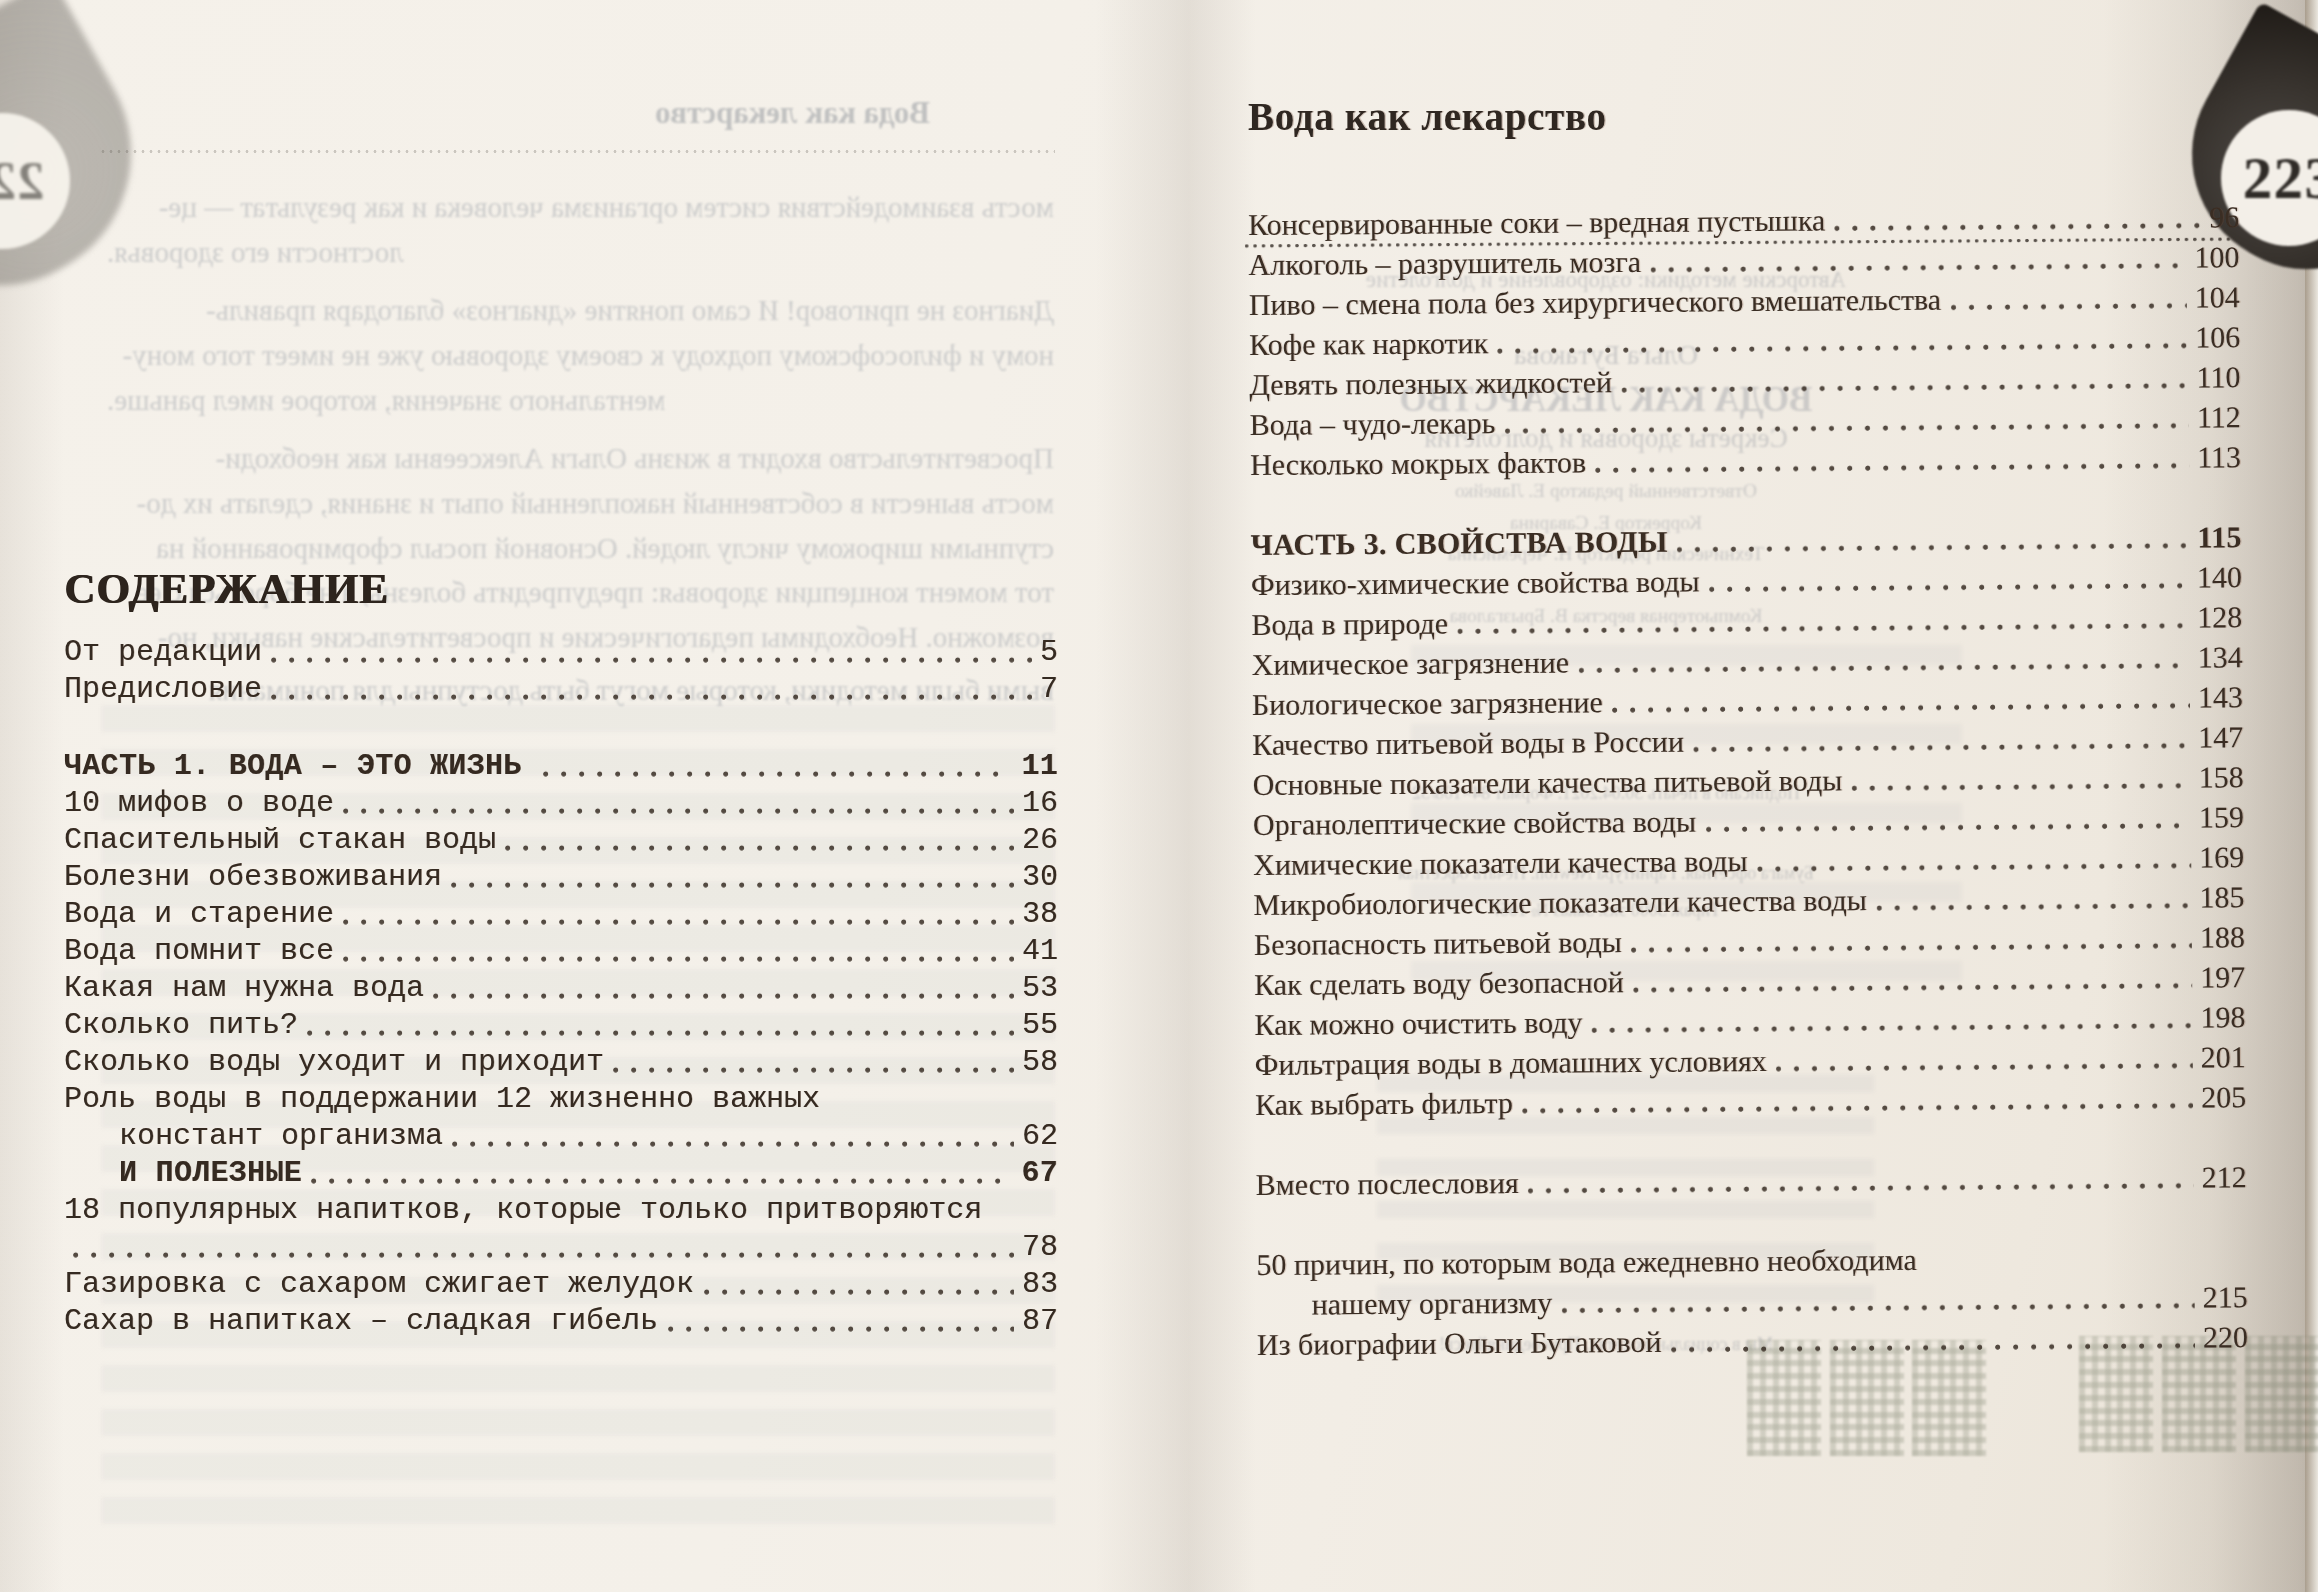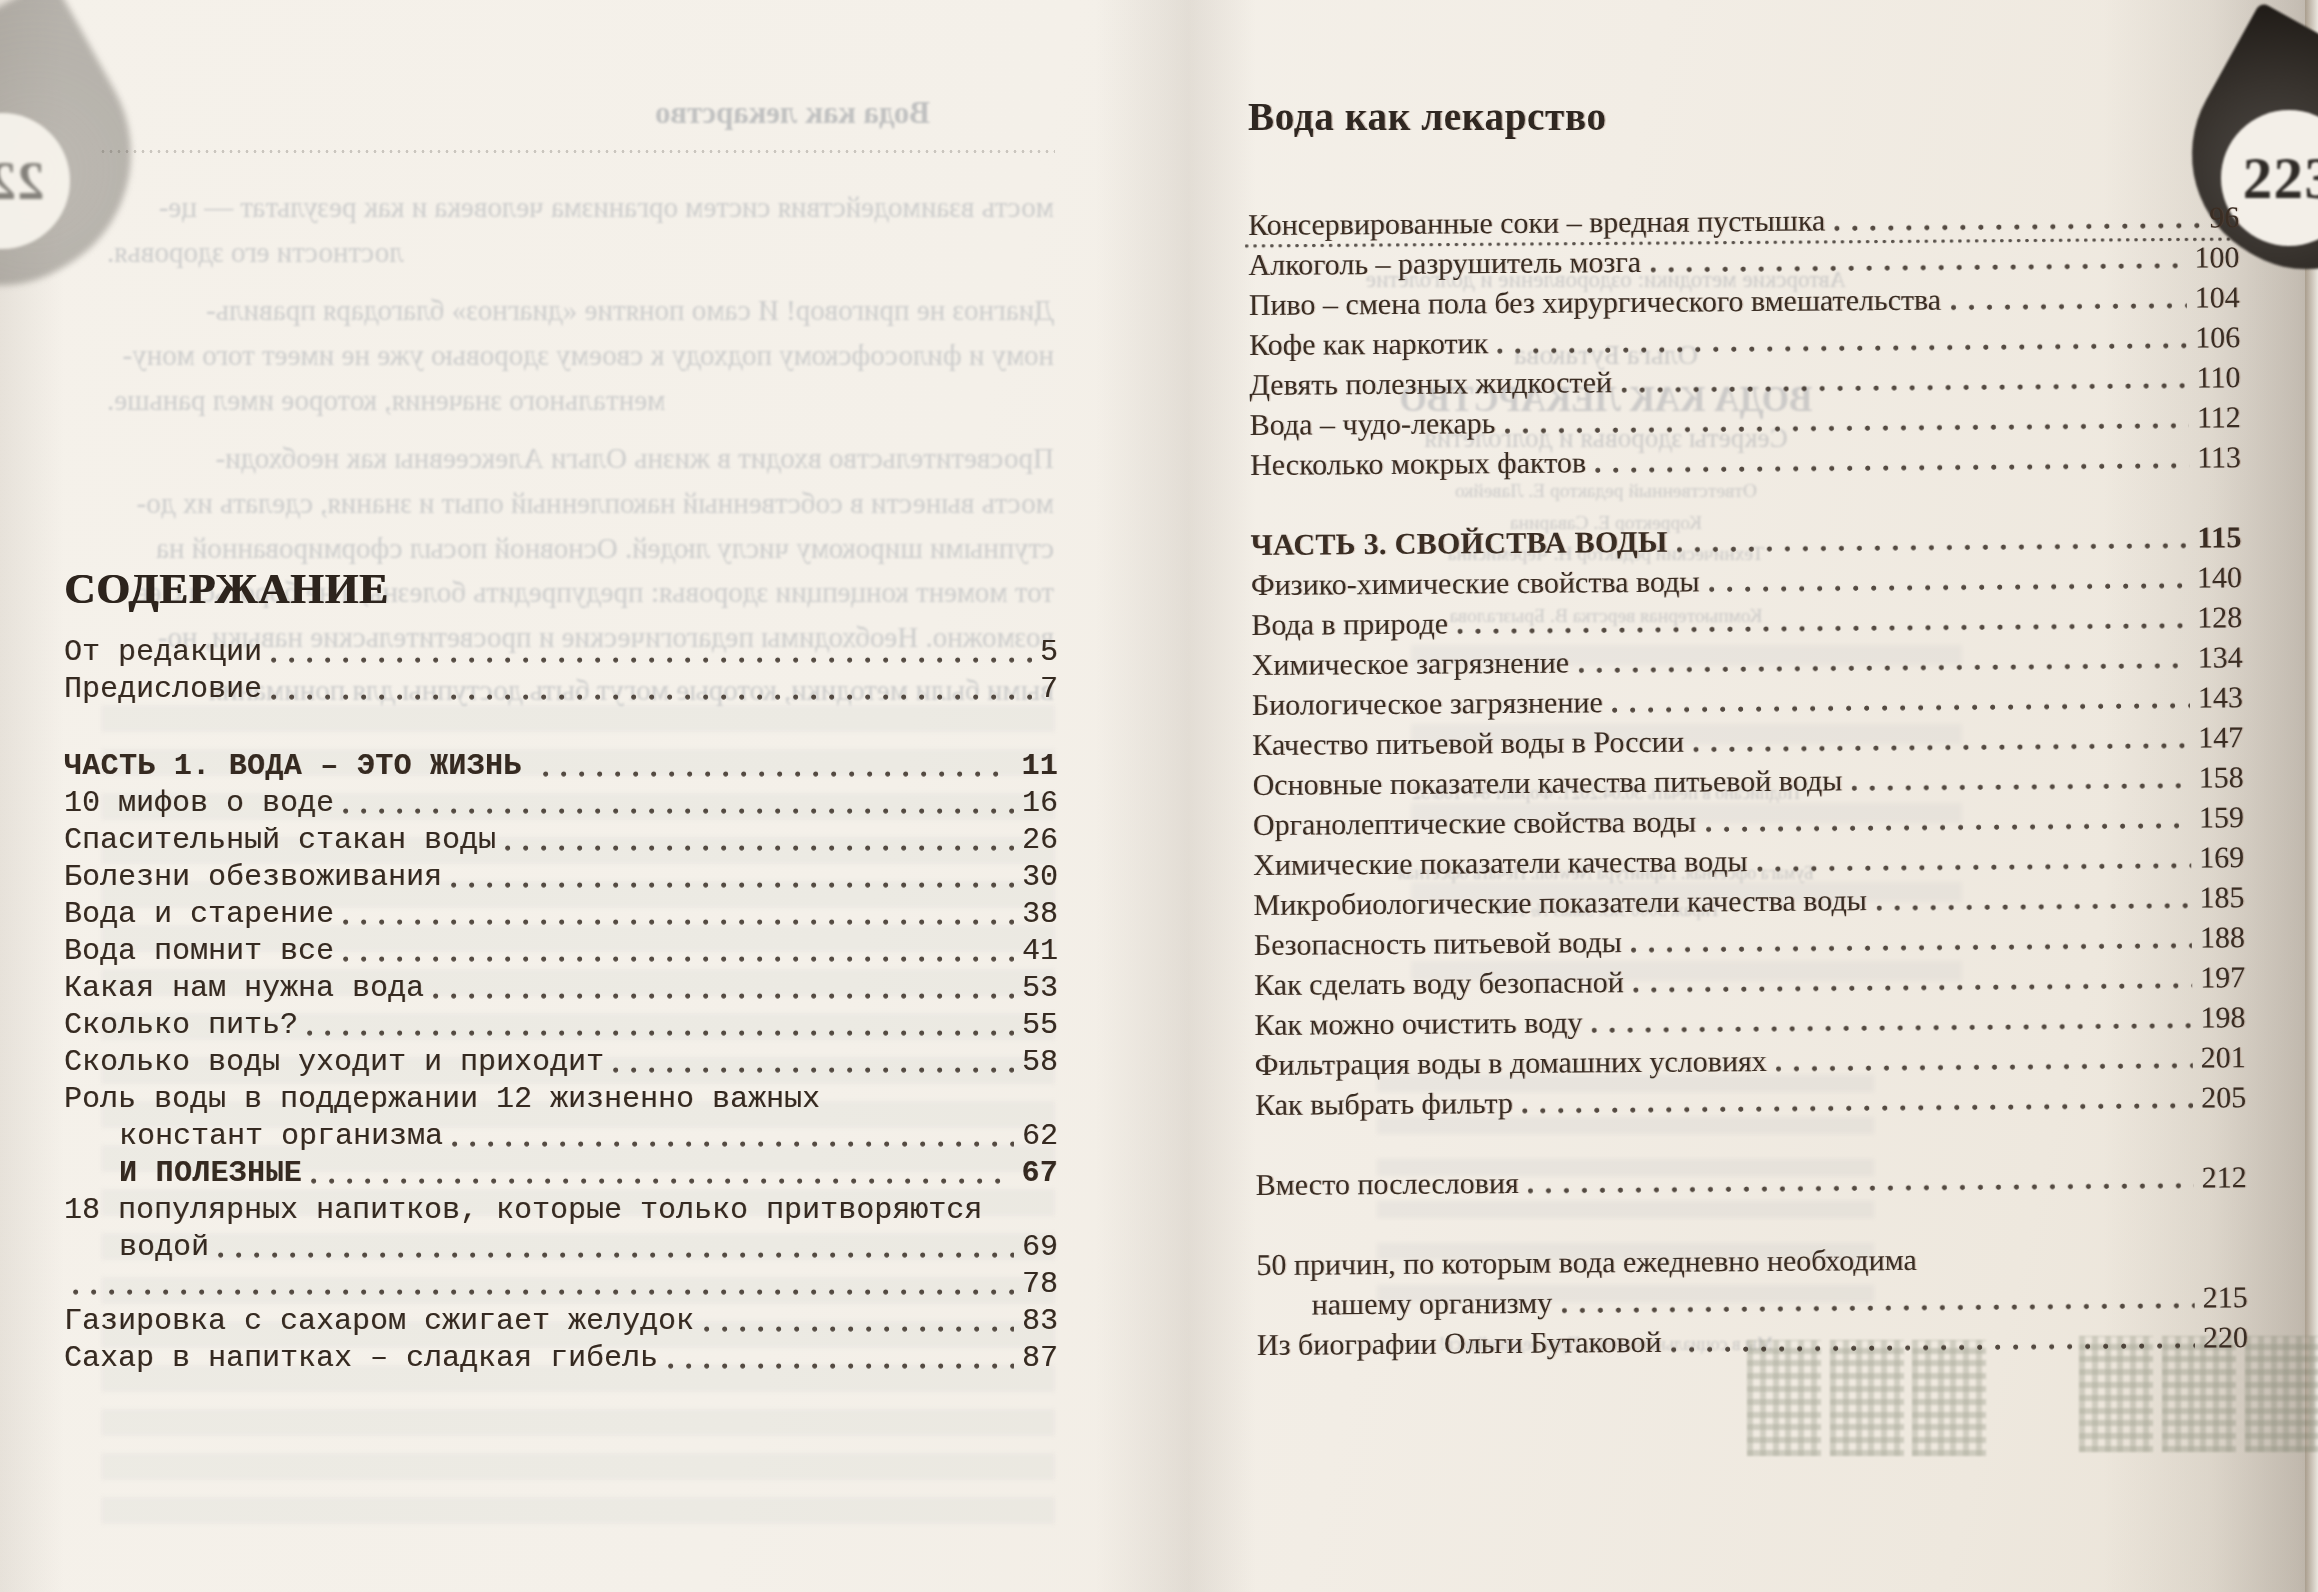--- a/index.html
+++ b/index.html
@@ -187,25 +187,20 @@
           <span class="dots"></span>
           <span class="pg">62</span>
         </div>
         <div class="toc-row caps indent">
           <span class="lbl">И ПОЛЕЗНЫЕ</span>
           <span class="dots"></span>
           <span class="pg">67</span>
         </div>
         <div class="toc-row">
           <span class="lbl">18 популярных напитков, которые только притворяются</span>
-        </div>
-        <div class="toc-row indent">
-          <span class="lbl">водой</span>
-          <span class="dots"></span>
-          <span class="pg">69</span>
         </div>
         <div class="toc-row">
           <span class="dots"></span>
           <span class="pg">78</span>
         </div>
         <div class="toc-row">
           <span class="lbl">Газировка с сахаром сжигает желудок</span>
           <span class="dots"></span>
           <span class="pg">83</span>
         </div>

